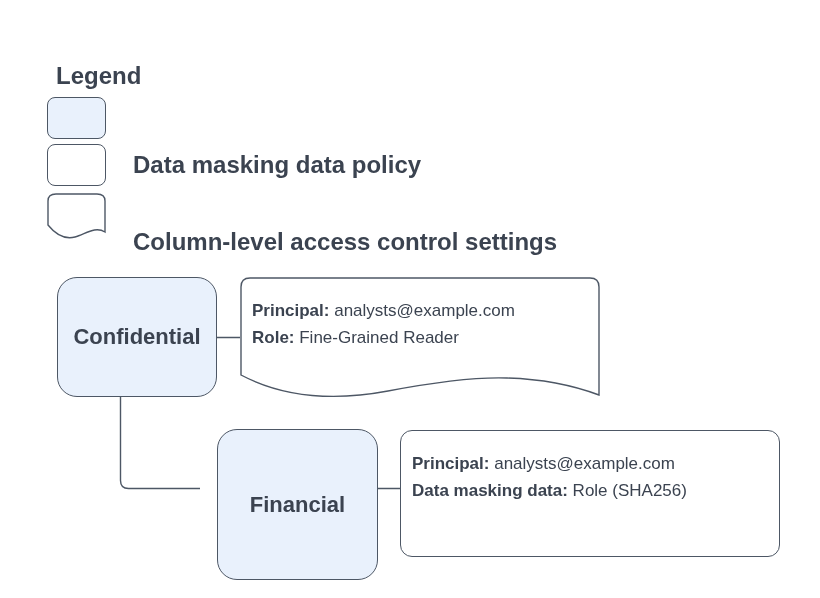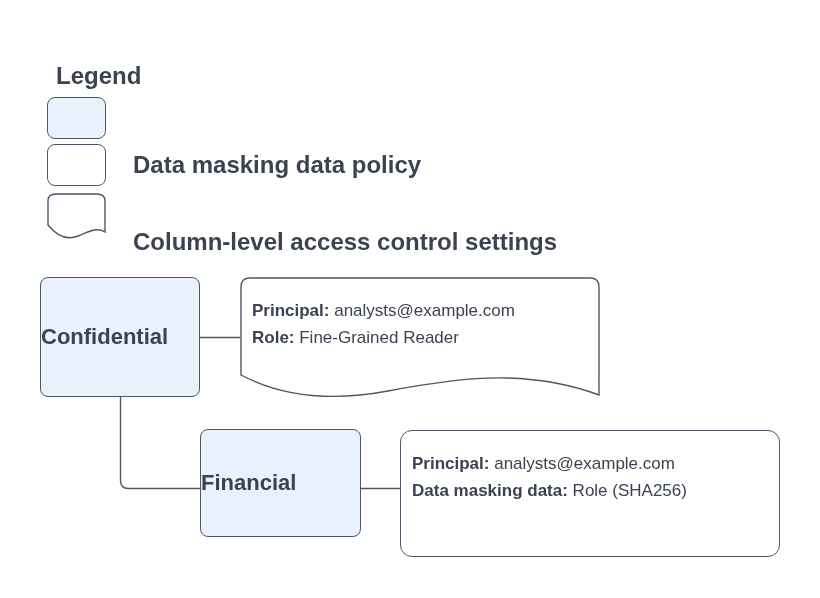--- a/index.html
+++ b/index.html
@@ -35,23 +35,23 @@
   .legend-label{
     left:133px;
     font-size:24px;font-weight:bold;line-height:28px;
     white-space:nowrap;
   }
 
   
   .policy-box{
     background:var(--policy-tag-fill);
     border:1.4px solid var(--stroke);
-    border-radius:8px;
-    display:flex;align-items:center;justify-content:flex-start;
-    font-size:22px;font-weight:bold;
+    border-radius:20px;
+    display:flex;align-items:center;justify-content:center;
+    font-size:22px;font-weight:bold;margin-left:17px;
   }
   .note-box{
     background:var(--note-fill);
     border:1.4px solid var(--stroke);
     border-radius:12px;
   }
   .note-text{
     font-size:17px;line-height:27px;
     white-space:nowrap;
   }
@@ -97,21 +97,21 @@
   </div>
 
   <svg class="abs" style="left:240px;top:277px;" width="360" height="130" viewBox="0 0 360 130">
     <path class="shape-path" d="M 1,98 C 45,121 95,124 148,114 C 203,103.5 237,100 267,101 C 302,102 332,108 359,118 L 359,10 Q 359,1 350,1 L 10,1 Q 1,1 1,10 Z"></path>
   </svg>
   <div class="abs note-text" style="left:252px;top:297px;">
     <div><span class="b">Principal:</span><span> analysts@example.com</span></div>
     <div><span class="b">Role:</span><span> Fine-Grained Reader</span></div>
   </div>
 
-  <div class="abs policy-box" style="left:200px;top:429px;width:161px;height:108px;">
+  <div class="abs policy-box" style="left:200px;top:429px;width:161px;height:151px;">
     <span>Financial</span>
   </div>
 
   <div class="abs note-box" style="left:400px;top:430px;width:380px;height:127px;"></div>
   <div class="abs note-text" style="left:412px;top:450px;">
     <div><span class="b">Principal:</span><span> analysts@example.com</span></div>
     <div><span class="b">Data masking data:</span><span> Role (SHA256)</span></div>
   </div>
 
 </div>

